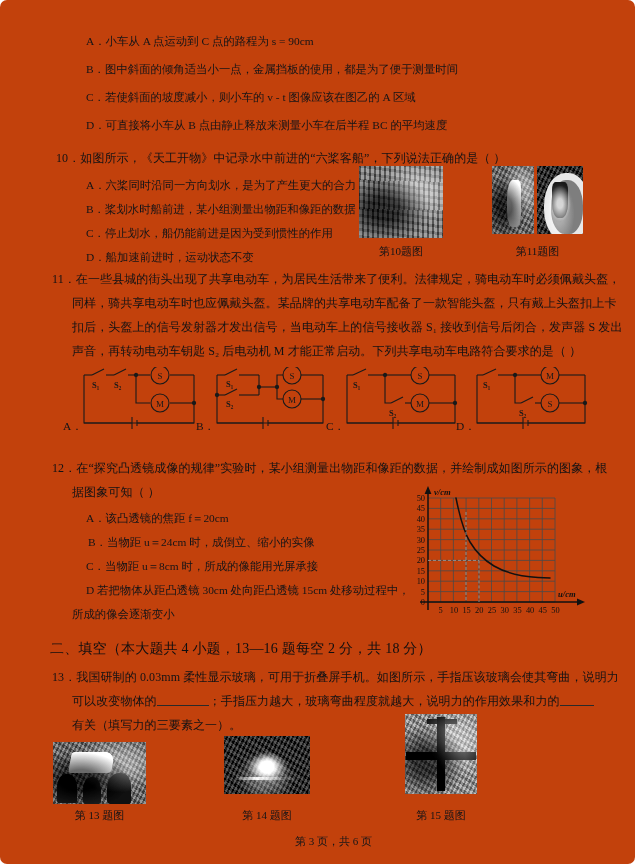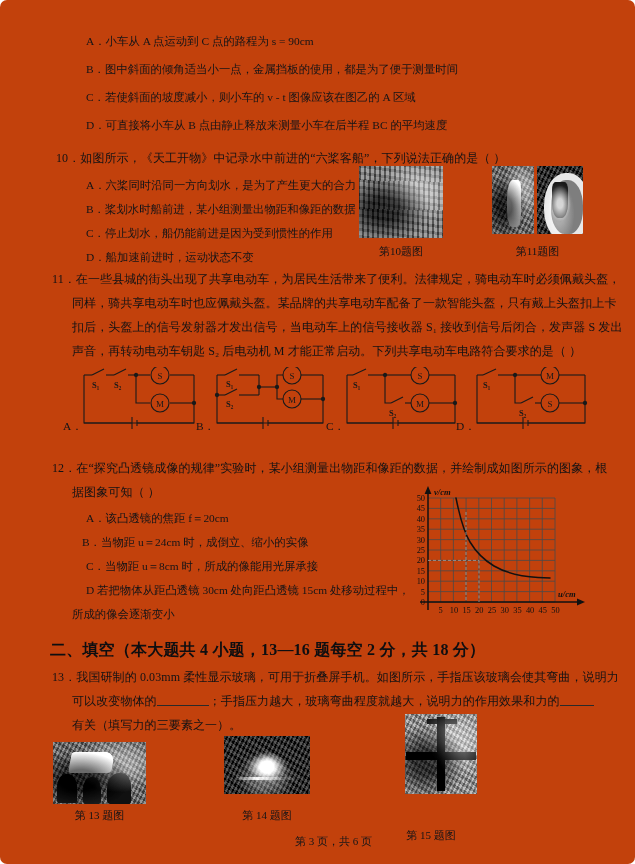--- a/index.html
+++ b/index.html
@@ -144,22 +144,22 @@
     color: #141417;
   }
 
   
   .graph { position: absolute; text-decoration: underline; }
   .graph svg { display: block; }
 
   
   .sect {
     position: absolute;
-    font-size: 16px;
-    font-weight: bold;
+    font-size: 14px;
+    font-weight: normal;
     letter-spacing: 0.2px;
     white-space: nowrap;
     color: #0e0e10;
   }
 
   .footer {
     position: absolute;
     width: 100%;
     text-align: center;
     font-size: 11px;
@@ -394,21 +394,21 @@
   <div class="qline" style="left:52px; top:461px;">
     <span>12．在“探究凸透镜成像的规律”实验时，某小组测量出物距和像距的数据，并绘制成如图所示的图象，根</span>
   </div>
   <div class="qline" style="left:72px; top:485px;">
     <span>据图象可知（        ）</span>
   </div>
 
   <div class="opt" style="left:86px; top:511px;">
     <span>A．该凸透镜的焦距 f＝20cm</span>
   </div>
-  <div class="opt" style="left:82px; top:535px;font-family:Liberation Serif, serif;">
+  <div class="opt" style="left:88px; top:535px;font-family:Liberation Serif, serif;">
     <span>B．当物距 u＝24cm 时，成倒立、缩小的实像</span>
   </div>
   <div class="opt" style="left:86px; top:559px;">
     <span>C．当物距 u＝8cm 时，所成的像能用光屏承接</span>
   </div>
   <div class="opt" style="left:86px; top:583px;">
     <span>D  若把物体从距凸透镜 30cm 处向距凸透镜 15cm 处移动过程中，</span>
   </div>
   <div class="opt" style="left:72px; top:607px;">
     <span>所成的像会逐渐变小</span>
@@ -524,21 +524,21 @@
   </div>
   <div class="caption" style="left:224px; top:808px; width:86px;">
     <span>第 14 题图</span>
   </div>
 
   <div class="photo cross mid" style="left:405px; top:714px; width:72px; height:80px;">
     <div class="bar-t"></div>
     <div class="bar-v"></div>
     <div class="bar-h"></div>
   </div>
-  <div class="caption" style="left:395px; top:808px; width:72px;margin-top:20px;">
+  <div class="caption" style="left:405px; top:808px; width:72px;">
     <span>第 15 题图</span>
   </div>
 
   <div class="footer" style="left:16px; top:834px;">
     <span>第 3 页，共 6 页</span>
   </div>
 
 </div>
 
 </body></html>

